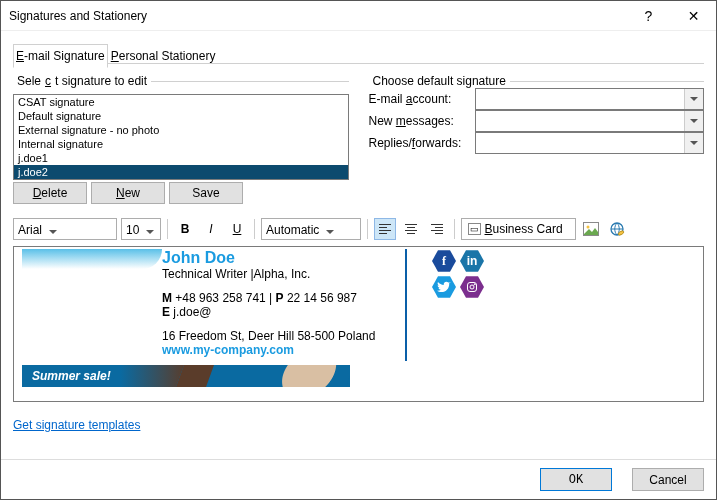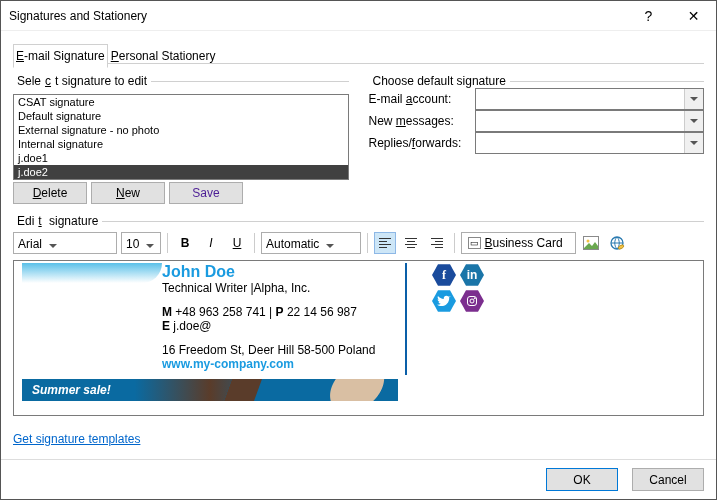--- a/index.html
+++ b/index.html
@@ -15,24 +15,24 @@
   .tab span { position: relative; }
   .tab span::first-letter { text-decoration: underline; }
   .u { text-decoration: underline; }
   .row { display: flex; gap: 20px; margin-top: 10px; }
   .groupbox { flex: 1; }
   .grouplabel { position: relative; }
   .grouplabel span { background: #fff; padding: 0 4px; position: relative; z-index: 2; }
   .grouplabel::after { content: ""; position: absolute; left: 0; right: 0; top: 7px; height: 1px; background: #d0d0d0; z-index: 1; }
   .siglist { margin-top: 6px; height: 86px; border: 1px solid #7a7a7a; overflow-y: scroll; background: #fff; }
   .sigitem { padding: 0 4px; line-height: 14px; font-size: 11px; }
-  .sigitem.selected { background: #404040; color: #fff; }
+  .sigitem.selected { background: #0c4a6e; color: #fff; }
   .btnrow { display: flex; gap: 4px; margin-top: 2px; }
   .btn { width: 74px; height: 22px; border: 1px solid #adadad; background: #e1e1e1; display: flex; align-items: center; justify-content: center; }
-  .btn.disabled { color: #4c1d95; }
+  .btn.disabled { color: #000000; }
   .formrow { display: flex; align-items: center; gap: 6px; }
   .formrow label { width: 100px; }
   .select { flex: 1; height: 22px; border: 1px solid #7a7a7a; background: #fff; position: relative; }
   .select::after { content: ""; position: absolute; right: 0; top: 0; bottom: 0; width: 18px; border-left: 1px solid #ccc; background: #f0f0f0; }
   .select .arrow { position: absolute; right: 5px; top: 8px; width: 0; height: 0; border-left: 4px solid transparent; border-right: 4px solid transparent; border-top: 4px solid #555; z-index: 2; }
   .editsection { margin-top: 10px; }
   .toolbar { display: flex; align-items: center; gap: 4px; padding: 4px 0; }
   .tb-sel { height: 22px; border: 1px solid #adadad; background: #fff; display: flex; align-items: flex-start; padding: 4px 4px; position: relative; }
   .tb-sel .dd { width: 14px; text-align: center; color: #555; margin-left: 4px; }
   .tb-sel .dd::before { content: ""; display: inline-block; width: 0; height: 0; border-left: 4px solid transparent; border-right: 4px solid transparent; border-top: 4px solid #555; }
@@ -40,31 +40,31 @@
   .tb-btn.active { border: 1px solid #8eb8e6; background: #cde6f7; }
   .sep { width: 1px; height: 20px; background: #ccc; margin: 0 2px; }
   .tb-wide { height: 22px; border: 1px solid #adadad; display: flex; align-items: center; padding: 0 6px; gap: 4px; }
   .editor-wrap { border: 1px solid #7a7a7a; height: 156px; overflow-y: scroll; background: #fff; padding: 2px 8px; position: relative; margin-top:2px }
   .sigbody { display: flex; position: relative; }
   .sigleft { width: 140px; }
   .sigleft .logo { height: 20px; background: linear-gradient(#5ac0e8, #fff); border-radius: 0 0 40px 0; }
   .sigmain { border-right: 2px solid #0a5fa8; padding-right: 30px; padding-bottom: 4px; font-size: 13px; }
   .name { color: #1a9be0; font-weight: bold; font-size: 16px; }
   .link { color: #1a9be0; font-weight: bold; }
-  .banner { margin-top: 4px; height: 22px; width: 376px; display: flex; align-items: center; color: #fff; font-style: italic; font-weight: bold; padding-left: 10px; background: linear-gradient(90deg, #0a6aa1 0%, #0a6aa1 30%, #5a3c2a 50%, #0a6aa1 70%, #0a6aa1 100%); position: relative; overflow: hidden; }
+  .banner { margin-top: 4px; height: 22px; width: 328px; display: flex; align-items: center; color: #fff; font-style: italic; font-weight: bold; padding-left: 10px; background: linear-gradient(90deg, #0a6aa1 0%, #0a6aa1 30%, #5a3c2a 50%, #0a6aa1 70%, #0a6aa1 100%); position: relative; overflow: hidden; }
   .banner::after { content:""; position:absolute; right:0; top:-4px; bottom:-4px; width:140px; background: radial-gradient(circle at 70% 40%, #d9bfa3 0%, #d9bfa3 25%, transparent 26%), #0a6aa1; border-left: 30px solid #5a3c2a; transform: skewX(-20deg); }
   .social { position: absolute; left: 410px; top: 0; display: grid; grid-template-columns: 26px 26px; gap: 2px; }
   .hex { width: 24px; height: 24px; display: flex; align-items: center; justify-content: center; color: #fff; font-weight: bold; font-size: 12px; clip-path: polygon(25% 5%, 75% 5%, 100% 50%, 75% 95%, 25% 95%, 0% 50%); }
   .fb { background: #1a4b9c; }
   .li { background: #1a75a8; }
   .tw { background: #1a9be0; }
   .ig { background: #7b2e8e; }
   .footer { border-top: 1px solid #ddd; padding: 8px 12px; display: flex; align-items: center; }
   .footer .ok, .footer .cancel { width: 72px; height: 23px; border: 1px solid #adadad; background: #e1e1e1; display: flex; align-items: center; justify-content: center; }
-  .footer .ok { border: 1px solid #0078d7; margin-left: auto; margin-right: 14px; }
+  .footer .ok { border: 1px solid #0078d7; margin-left: auto; margin-right: 20px; font-family: Liberation Mono, monospace; }
   .linklbl { color: #0066cc; margin-top: 16px; cursor: pointer; }
   .align-icon { display: inline-block; width: 12px; height: 10px; }
   .align-icon span { display: block; height: 1px; background: #333; margin-bottom: 2px; }
 </style>
 </head>
 <body>
 
 <div class="window">
   <div class="titlebar">
     <div class="title">Signatures and Stationery</div>
@@ -125,21 +125,20 @@
           <label>Replies/<span class="u">f</span>orwards:</label>
 
           <div class="select">
               <span class="arrow"></span>
             </div>
         </div>
       </div>
     </div>
 
     <div class="editsection">
-      <div class="grouplabel"><span>Edi<span class="u">t</span> signature</span></div>
 
       <div class="toolbar">
         <div class="tb-sel" style="width:104px">
             <span>Arial</span>
             <span class="dd"></span>
           </div>
         <div class="tb-sel" style="width:40px">
             <span>10</span>
             <span class="dd"></span>
           </div>

